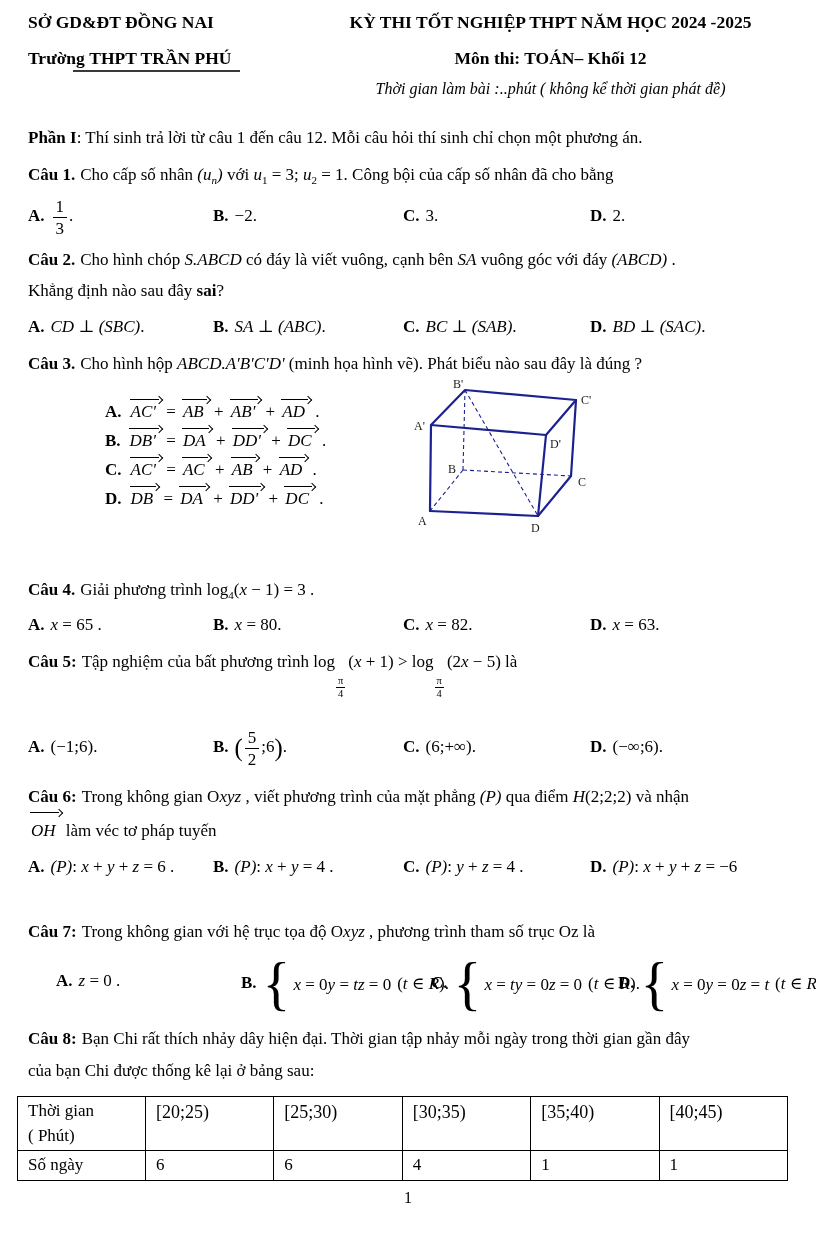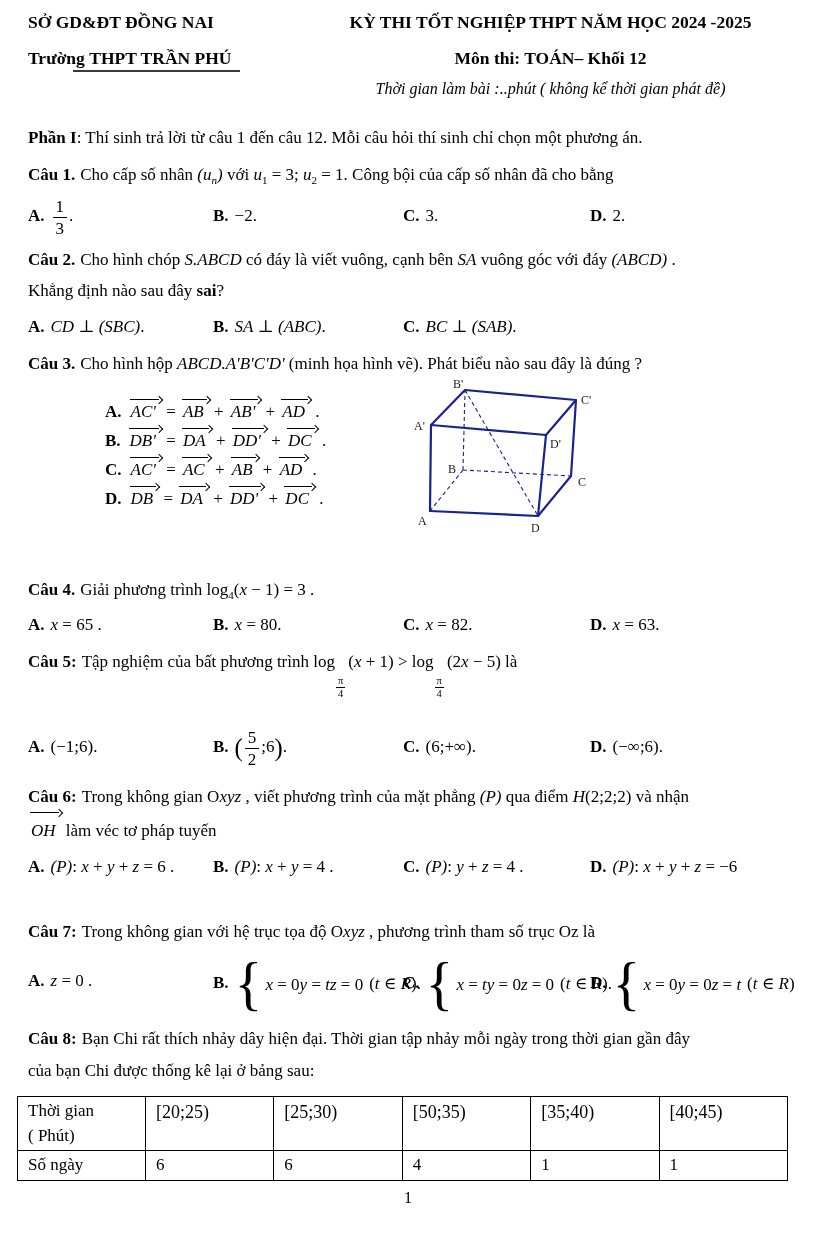--- a/index.html
+++ b/index.html
@@ -46,21 +46,21 @@
   .vec{position:relative;display:inline-block;font-style:italic;padding:3px 5px 0 2px;margin:0 1px;}
   .vec::before{content:"";position:absolute;top:0;left:1px;right:2px;border-top:1.2px solid #000;}
   .vec::after{content:"";position:absolute;top:-2.5px;right:-1px;width:5px;height:5px;
               border-top:1.2px solid #000;border-right:1.2px solid #000;transform:rotate(45deg);}
   
   .cases{display:inline-flex;align-items:center;vertical-align:middle;margin-right:6px;}
   .cases .brace{font-size:58px;font-weight:400;line-height:1;transform:scaleY(1.02);margin-right:3px;}
   .cases .ccol{display:inline-flex;flex-direction:row;row-gap:2px;}
   .cases .cline{line-height:21px;white-space:pre;}
   .sysopt [data-rich] > span:not(.cases){vertical-align:middle;}
-  .q7opts{align-items:center;margin-top:8px;}
+  .q7opts{align-items:center;margin-top:8px;margin-left:28px;}
   .q7opts .first{align-self:start;padding-top:12px;}
   
   .freq-table{border-collapse:collapse;margin:10px 0 0 -11px;table-layout:fixed;}
   .freq-table td{border:1.5px solid #000;padding:2px 10px;vertical-align:top;font-size:17px;line-height:1.45;}
   .freq-table .c0{width:118px;}
   .freq-table .cv{width:116px;}
   .freq-table .ivl{font-size:18px;}
   .pageno{text-align:center;margin-top:8px;font-size:16px;}
 </style>
 </head>
@@ -103,20 +103,21 @@
   </div>
 
   <div class="q" id="q2">
     <p class="qbody">
       <span class="qlabel">Câu 2.</span><span data-rich="q2.body"><span>Cho hình chóp </span><span class="i">S.ABCD</span><span> có đáy là viết vuông, cạnh bên </span><span class="i">SA</span><span> vuông góc với đáy </span><span class="i">(ABCD)</span><span> .</span><br><span>Khẳng định nào sau đây </span><span class="b">sai</span><span>?</span></span>
     </p>
     <div class="opts">
       <span class="opt"><b class="k">A.</b><span data-rich="q2.opts.0.body"><span class="i">CD</span><span> ⊥ </span><span class="i">(SBC)</span><span>.</span></span></span>
       <span class="opt"><b class="k">B.</b><span data-rich="q2.opts.1.body"><span class="i">SA</span><span> ⊥ </span><span class="i">(ABC)</span><span>.</span></span></span>
       <span class="opt"><b class="k">C.</b><span data-rich="q2.opts.2.body"><span class="i">BC</span><span> ⊥ </span><span class="i">(SAB)</span><span>.</span></span></span>
+      <span class="opt"><b class="k">D.</b><span data-rich="q2.opts.3.body"><span class="i">BD</span><span> ⊥ </span><span class="i">(SAC)</span><span>.</span></span></span>
     </div>
   </div>
 
   <div class="q" id="q3">
     <p class="qbody">
       <span class="qlabel">Câu 3.</span><span data-rich="q3.body"><span>Cho hình hộp </span><span class="i">ABCD.A'B'C'D'</span><span> (minh họa hình vẽ). Phát biểu nào sau đây là đúng ?</span></span>
     </p>
     <div class="q3opts">
       <span class="opt"><b class="k">A.</b><span data-rich="q3.opts.0.body"><span class="vec">AC'</span><span> = </span><span class="vec">AB</span><span> + </span><span class="vec">AB'</span><span> + </span><span class="vec">AD</span><span> .</span></span></span>
       <span class="opt"><b class="k">B.</b><span data-rich="q3.opts.1.body"><span class="vec">DB'</span><span> = </span><span class="vec">DA</span><span> + </span><span class="vec">DD'</span><span> + </span><span class="vec">DC</span><span> .</span></span></span>
@@ -235,21 +236,21 @@
     </p>
     <table class="freq-table">
       <tbody>
         <tr>
           <td class="c0">
             <div>Thời gian</div>
             <div>( Phút)</div>
           </td>
           <td class="cv ivl">[20;25)</td>
           <td class="cv ivl">[25;30)</td>
-          <td class="cv ivl">[50;35)</td>
+          <td class="cv ivl">[30;35)</td>
           <td class="cv ivl">[35;40)</td>
           <td class="cv ivl">[40;45)</td>
         </tr>
         <tr>
           <td class="c0">Số ngày</td>
           <td class="cv">6</td>
           <td class="cv">6</td>
           <td class="cv">4</td>
           <td class="cv">1</td>
           <td class="cv">1</td>

